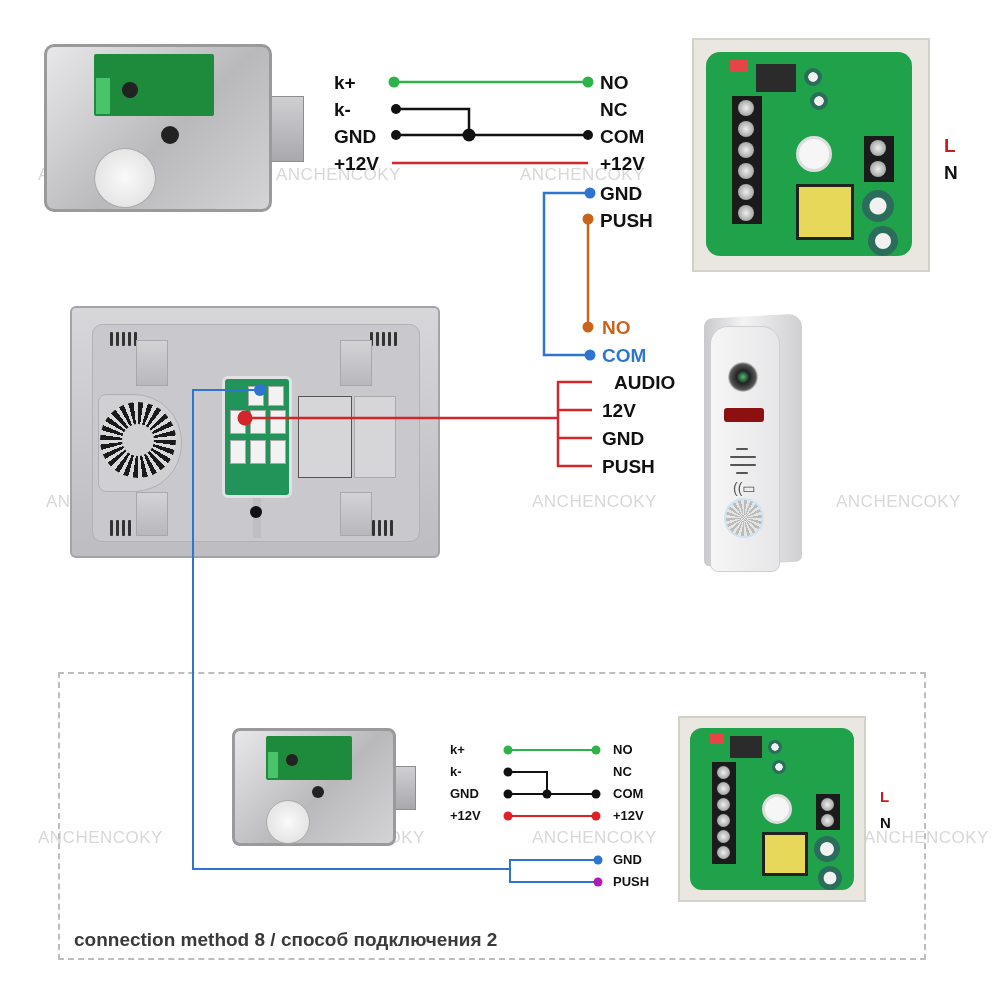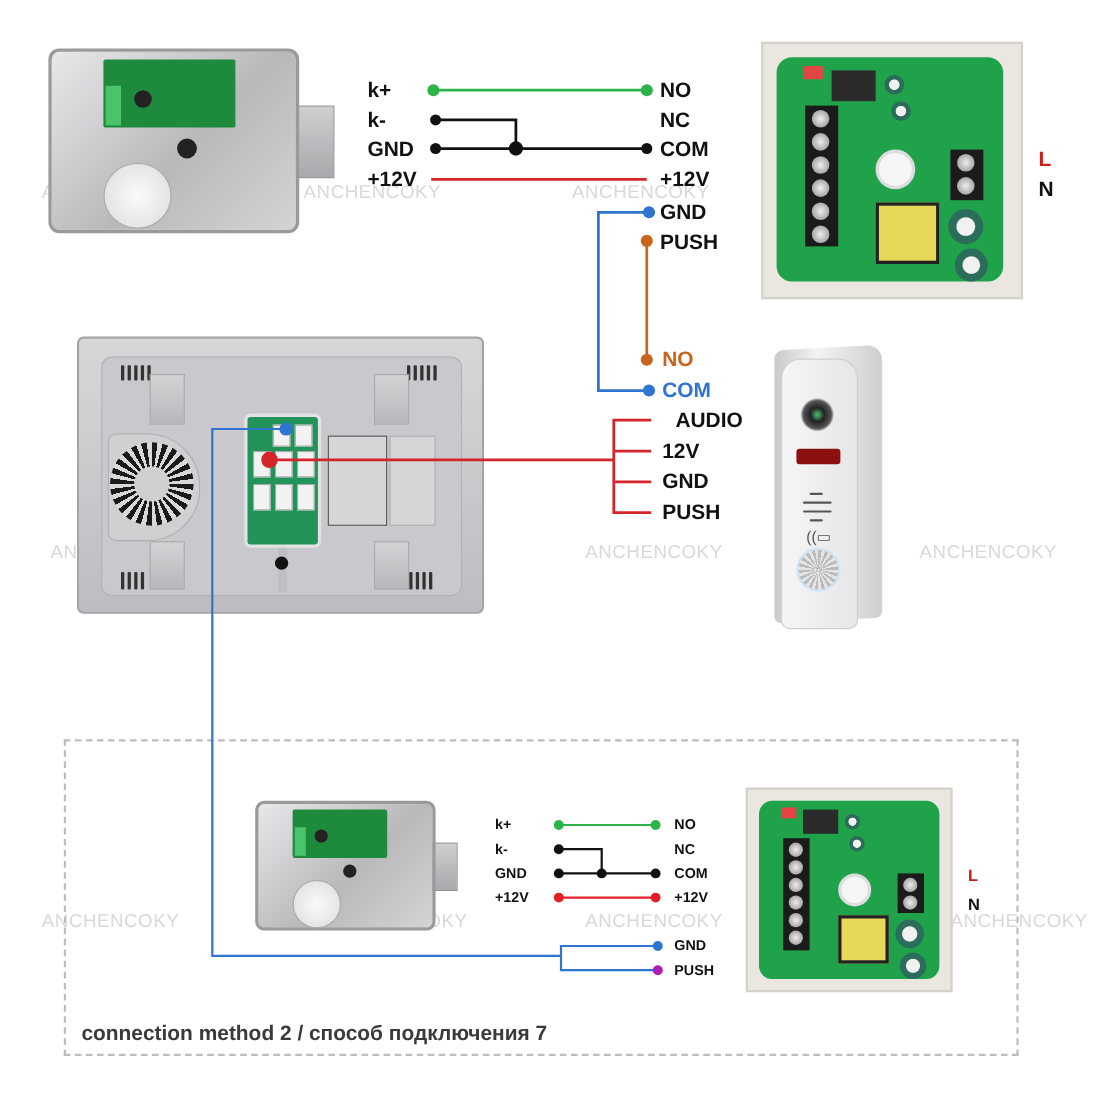--- a/index.html
+++ b/index.html
@@ -58,21 +58,21 @@
 <div class="wm" style="left:46px;top:492px;">ANCHENCOKY</div>
 <div class="wm" style="left:296px;top:492px;">ANCHENCOKY</div>
 <div class="wm" style="left:532px;top:492px;">ANCHENCOKY</div>
 <div class="wm" style="left:836px;top:492px;">ANCHENCOKY</div>
 <div class="wm" style="left:38px;top:828px;">ANCHENCOKY</div>
 <div class="wm" style="left:300px;top:828px;">ANCHENCOKY</div>
 <div class="wm" style="left:532px;top:828px;">ANCHENCOKY</div>
 <div class="wm" style="left:864px;top:828px;">ANCHENCOKY</div>
 
 <div class="dashbox" style="left:58px;top:672px;width:868px;height:288px;"></div>
-<div class="caption" style="left:74px;top:929px;">connection method 2   /  способ подключения 7</div>
+<div class="caption" style="left:74px;top:929px;">connection method 8   /  способ подключения 2</div>
 
 <div class="dev" style="left:44px;top:44px;width:260px;height:170px;">
   <div class="lock-bolt" style="left:218px;top:52px;width:40px;height:64px;"></div>
   <div class="lock-body" style="left:0;top:0;width:228px;height:168px;"></div>
   <div class="lock-pcb" style="left:50px;top:10px;width:120px;height:62px;"></div>
   <div class="lock-term" style="left:52px;top:34px;width:14px;height:36px;"></div>
   <div class="lock-buzzer" style="left:78px;top:38px;width:16px;height:16px;"></div>
   <div class="lock-motor" style="left:50px;top:104px;width:60px;height:58px;"></div>
   <div class="abs" style="left:117px;top:82px;width:18px;height:18px;border-radius:50%;background:#222;"></div>
 </div>

